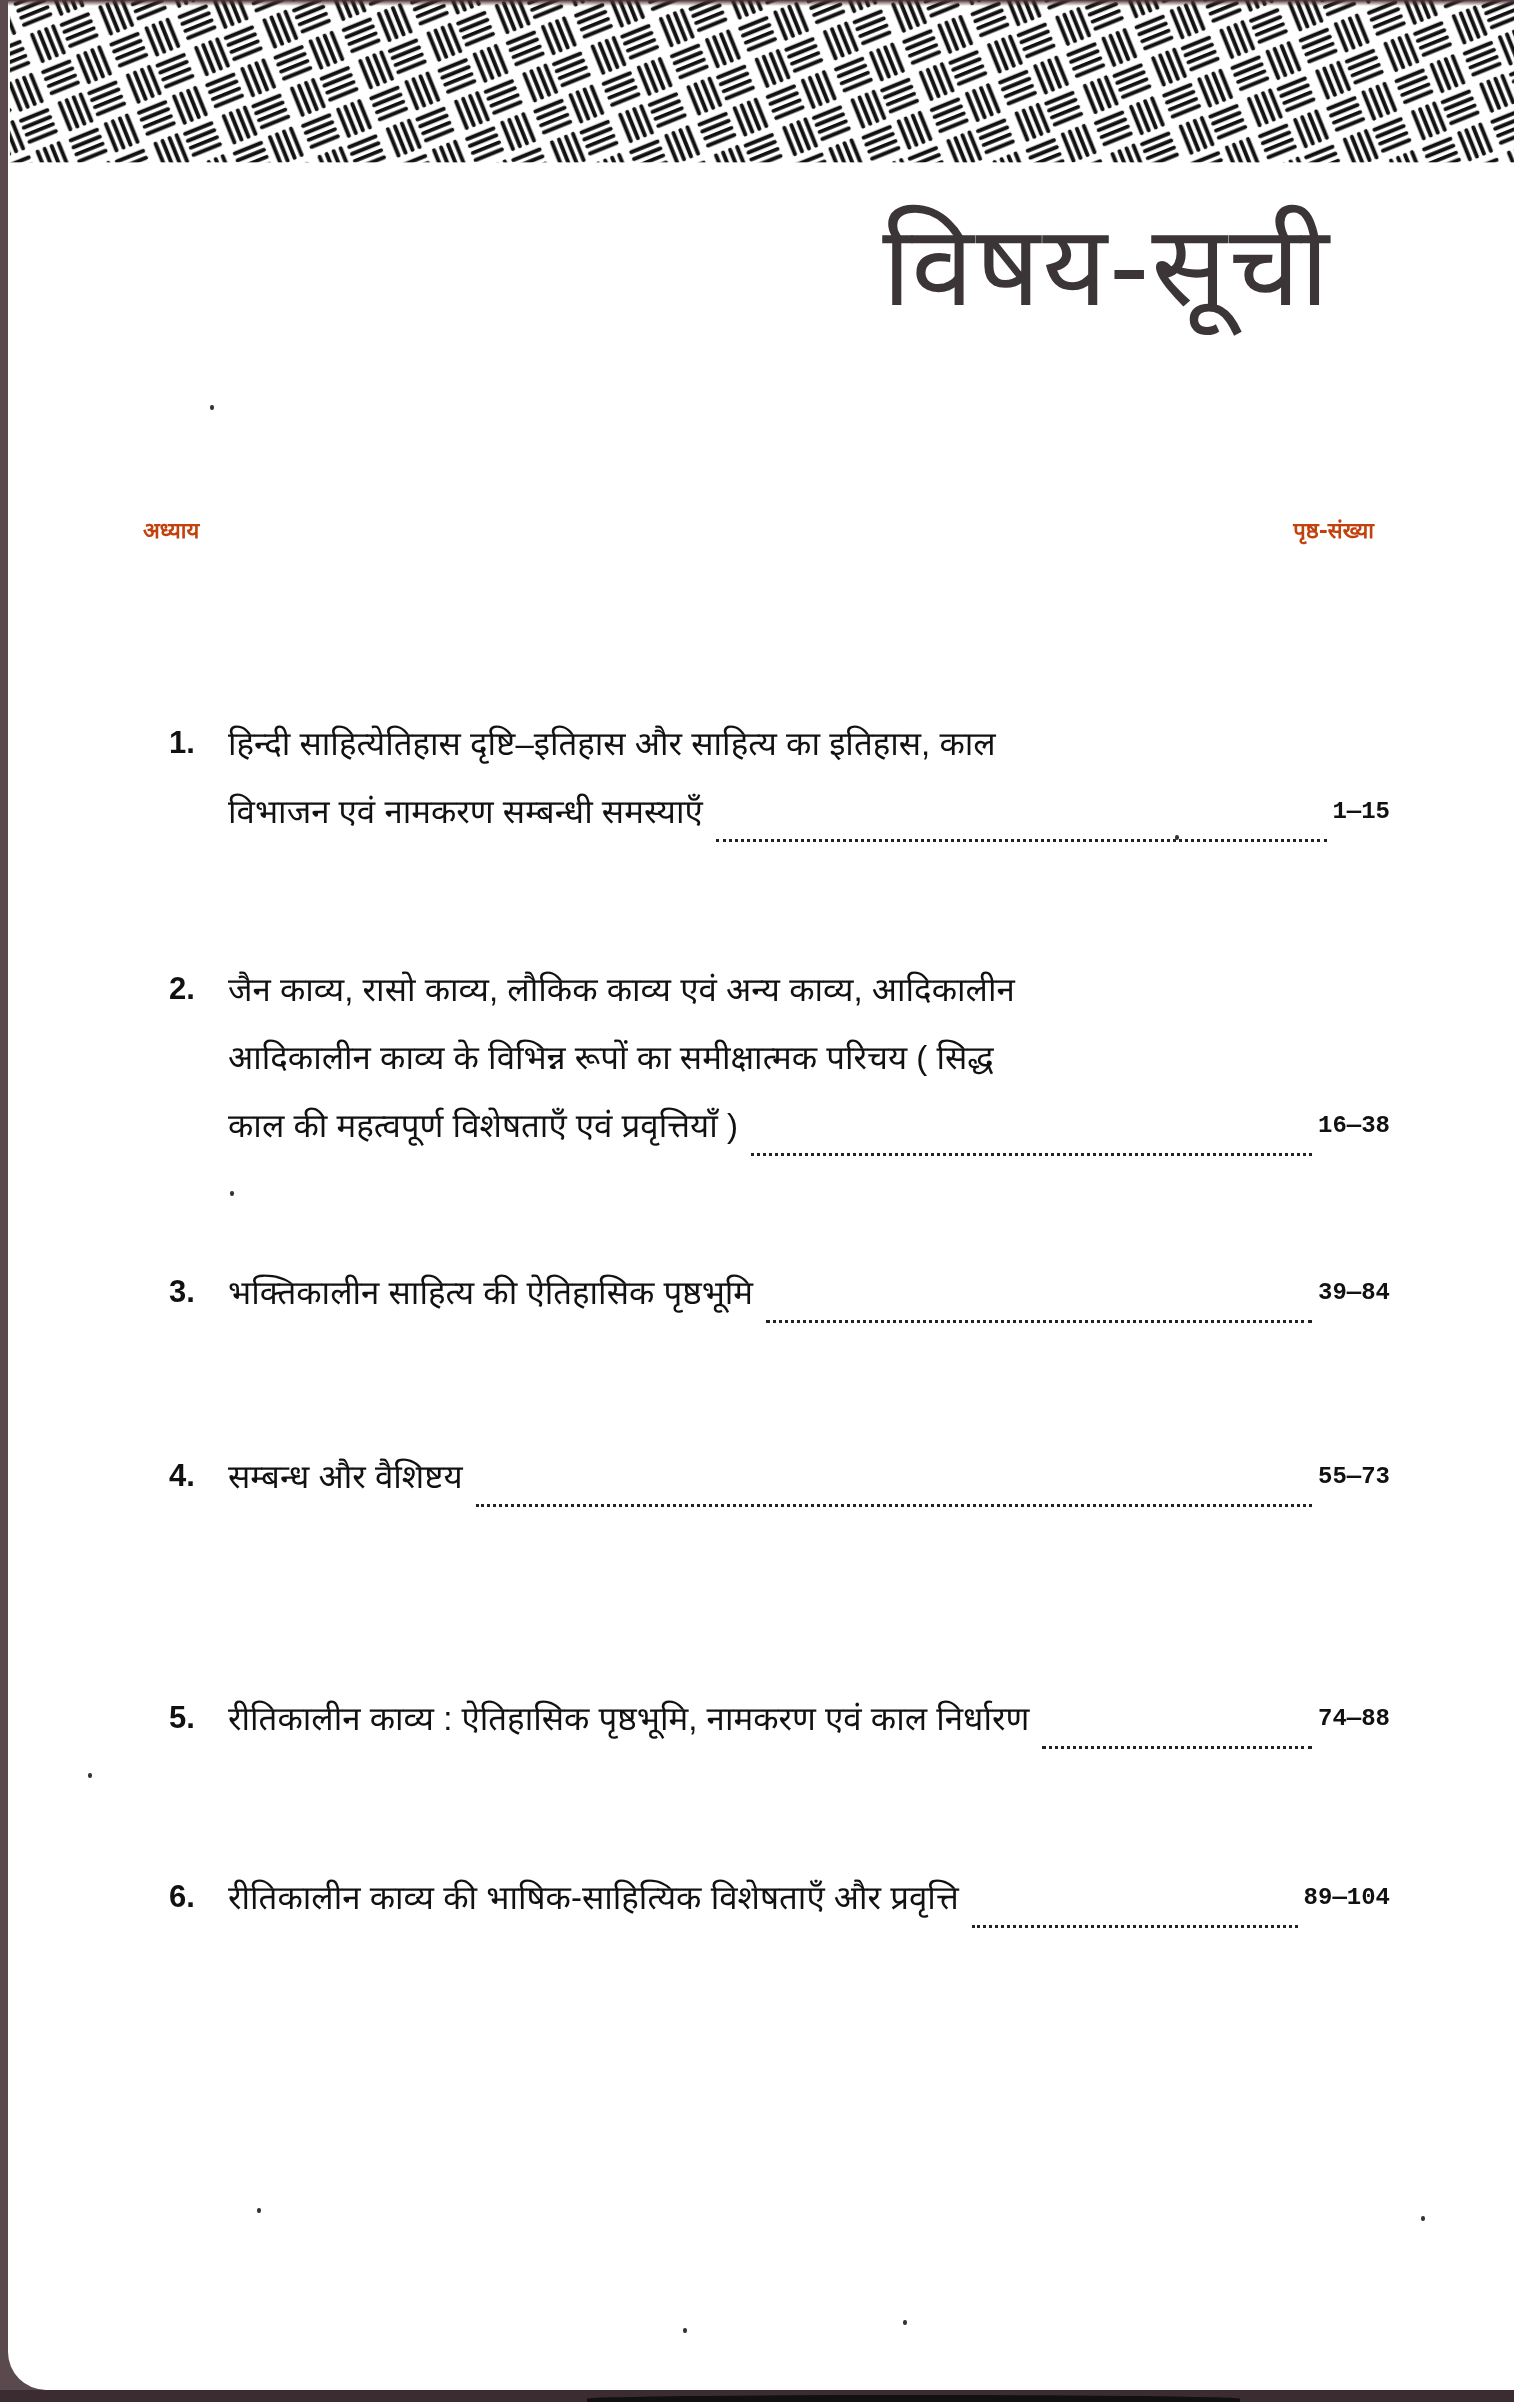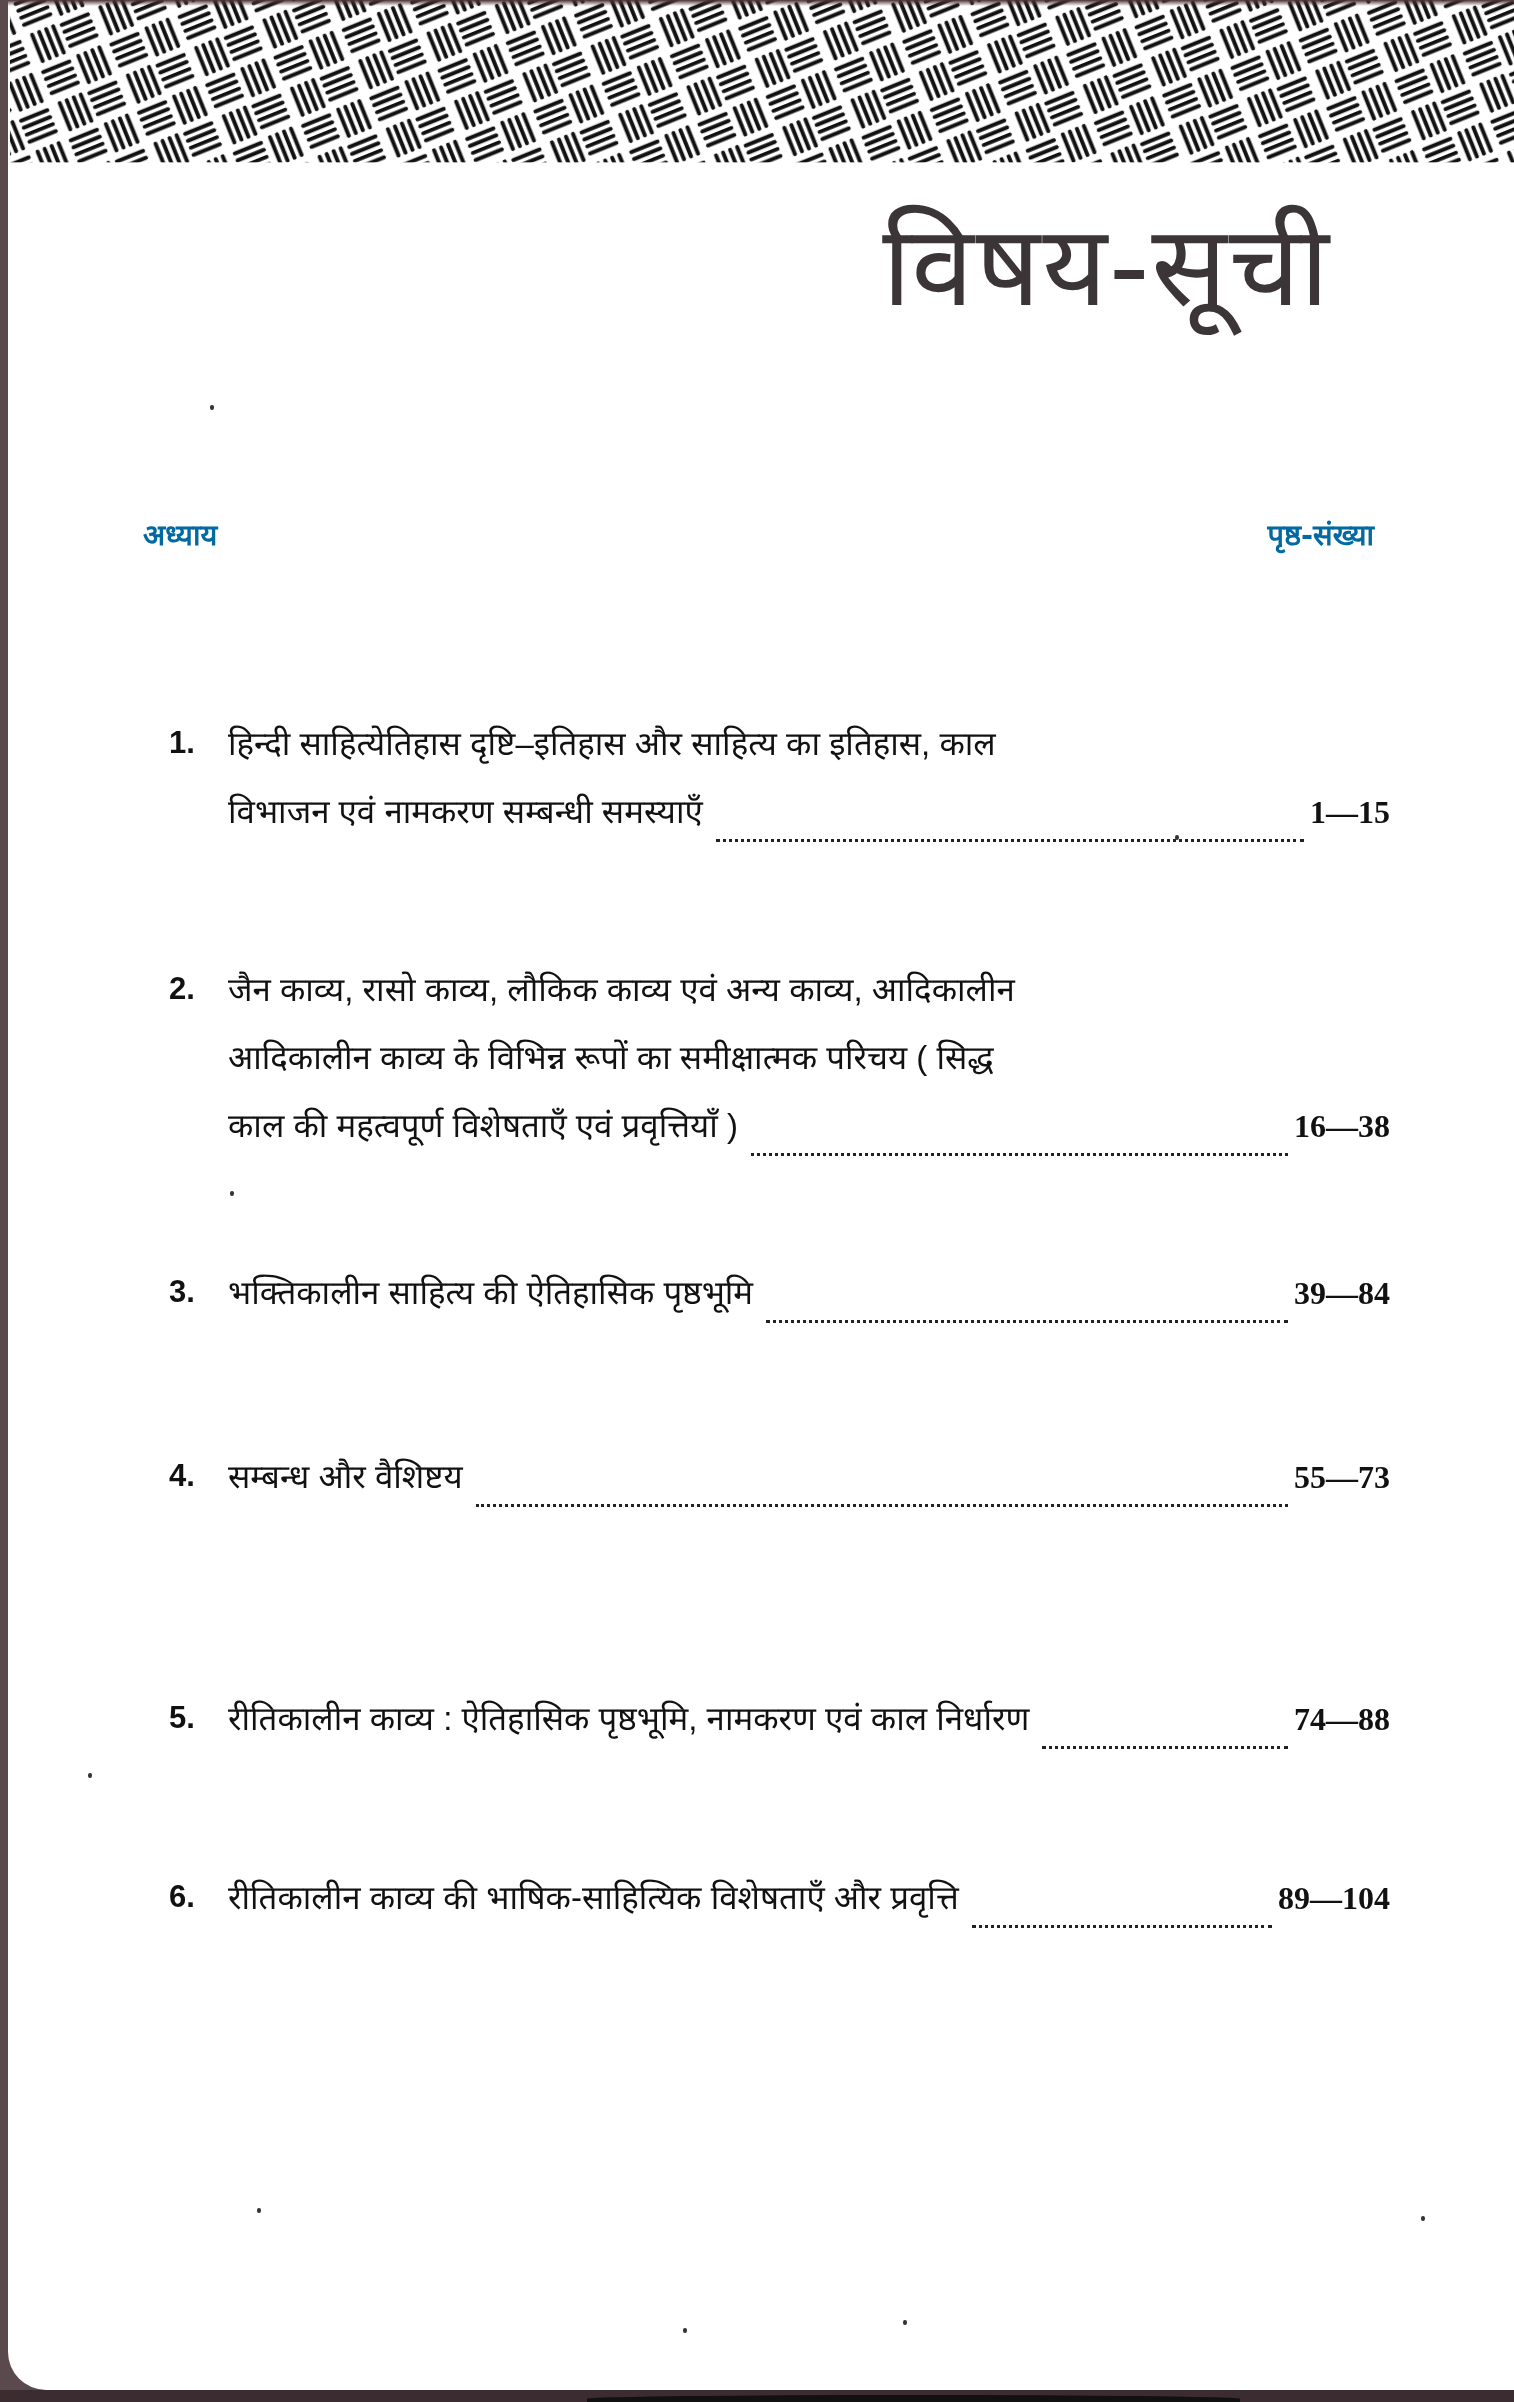--- a/index.html
+++ b/index.html
@@ -54,22 +54,22 @@
       color: #3b3538;
       letter-spacing: 1.9px;
       margin: 0;
       font-weight: normal;
     }
     .col-header {
       position: absolute;
       top: 514px;
       font-family: "DejaVu Sans", sans-serif;
       font-weight: bold;
-      font-size: 29px;
-      color: #0369a1;
+      font-size: 22px;
+      color: #c2410c;
     }
     .col-header.left { left: 135px; }
     .col-header.right { right: 142px; }
 
     .toc {
       position: absolute;
       left: 161px;
       width: 1221px;
       top: 0;
     }
@@ -104,22 +104,22 @@
     .entry .line .leader {
       flex: 1 1 auto;
       margin: 0 5.7px 0 13.2px;
       border-bottom: 3.8px dotted #222;
       height: 0;
       position: relative;
       top: -3.8px;
     }
     .entry .line .pages {
       flex: 0 0 auto;
-      font-family: Liberation Serif, serif;
-      font-size: 32px;
+      font-family: Liberation Mono, monospace;
+      font-size: 24px;
       font-weight: bold;
     }
     .bottom-bg-shadow {
       position: absolute;
       left: 0;
       bottom: 0;
       width: 1514px;
       height: 13.2px;
       background: #3a2c30;
     }

